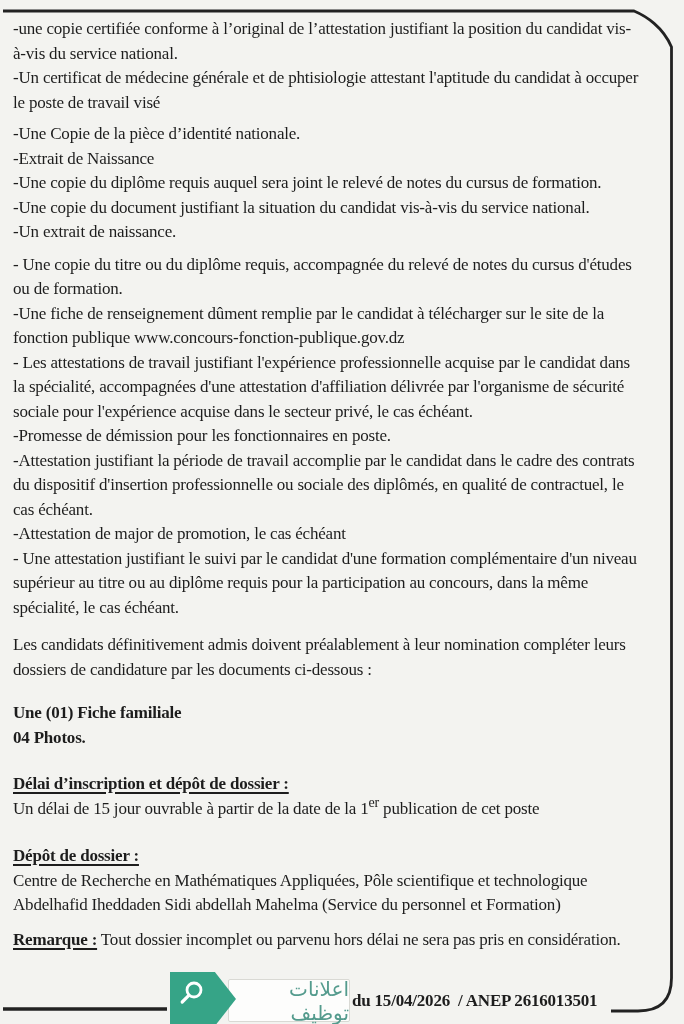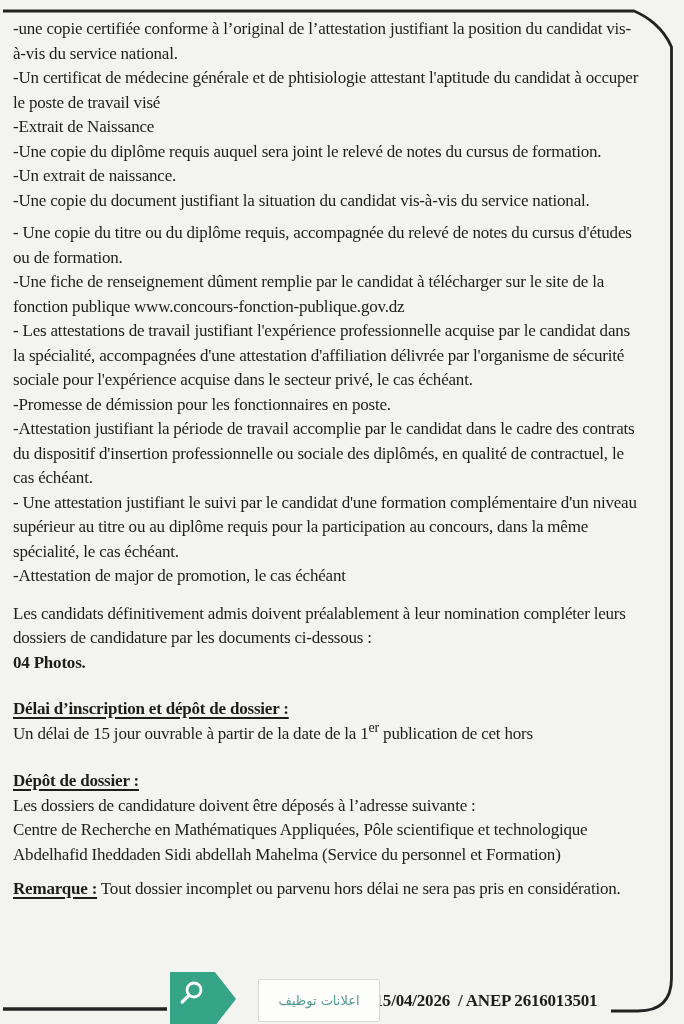--- a/index.html
+++ b/index.html
@@ -40,23 +40,22 @@
   .badge-tag svg{position:absolute;left:6px;top:6px;}
   .badge-box{
     position:absolute;left:228px;top:979px;width:120px;height:41px;
     background:#fdfdfc;
     border:1.5px solid #d9d9d4;
     border-radius:2px;
     z-index:4;
     display:flex;align-items:center;justify-content:center;
     direction:rtl;
     font-family:"DejaVu Sans", sans-serif;
-    font-size:13px;color:#549b8d;
+    font-size:20px;color:#549b8d;
     letter-spacing:0;
-    margin-left:30px;
   }
   .pub-line{
     position:absolute;left:352px;top:991px;
     font-weight:bold;font-size:17px;
     white-space:pre;
     z-index:3;letter-spacing:-0.2px;
   }
 </style>
 </head>
 <body>
@@ -64,42 +63,43 @@
 <div class="page">
 
   <svg class="frame" width="684" height="1024" viewBox="0 0 684 1024">
     <path d="M 3 11 L 634 11 C 646 16 663 27 671.5 47 L 671.5 978 Q 671.5 1011 638 1011 L 611 1011" fill="none" stroke="#222222" stroke-width="2.8" stroke-linecap="butt"></path>
     <path d="M 3 1009 L 167 1009" fill="none" stroke="#222222" stroke-width="3.4" stroke-linecap="butt"></path>
   </svg>
 
   <div class="doc">
     <p>-une copie certifiée conforme à l’original de l’attestation justifiant la position du candidat vis-à-vis du service national.</p>
     <p>-Un certificat de médecine générale et de phtisiologie attestant l'aptitude du candidat à occuper le poste de travail visé</p>
+    <p class="g7">-Une Copie de la pièce d’identité nationale.</p>
     <p>-Extrait de Naissance</p>
     <p>-Une copie du diplôme requis auquel sera joint le relevé de notes du cursus de formation.</p>
+    <p>-Une copie du document justifiant la situation du candidat vis-à-vis du service national.</p>
     <p>-Un extrait de naissance.</p>
-    <p>-Une copie du document justifiant la situation du candidat vis-à-vis du service national.</p>
 
     <p class="g8">- Une copie du titre ou du diplôme requis, accompagnée du relevé de notes du cursus d'études ou de formation.</p>
     <p>-Une fiche de renseignement dûment remplie par le candidat à télécharger sur le site de la fonction publique www.concours-fonction-publique.gov.dz</p>
     <p>- Les attestations de travail justifiant l'expérience professionnelle acquise par le candidat dans la spécialité, accompagnées d'une attestation d'affiliation délivrée par l'organisme de sécurité sociale pour l'expérience acquise dans le secteur privé, le cas échéant.</p>
     <p>-Promesse de démission pour les fonctionnaires en poste.</p>
     <p>-Attestation justifiant la période de travail accomplie par le candidat dans le cadre des contrats du dispositif d'insertion professionnelle ou sociale des diplômés, en qualité de contractuel, le cas échéant.</p>
+    <p>-Attestation de major de promotion, le cas échéant</p>
     <p>- Une attestation justifiant le suivi par le candidat d'une formation complémentaire d'un niveau supérieur au titre ou au diplôme requis pour la participation au concours, dans la même spécialité, le cas échéant.</p>
-    <p>-Attestation de major de promotion, le cas échéant</p>
 
     <p class="g13">Les candidats définitivement admis doivent préalablement à leur nomination compléter leurs dossiers de candidature par les documents ci-dessous :</p>
 
+    <p class="g19 b">Une (01) Fiche familiale</p>
     <p class="b">04 Photos.</p>
 
     <p class="g22 b u">Délai d’inscription et dépôt de dossier :</p>
-    <p><span>Un délai de 15 jour ouvrable à partir de la date de la 1</span><sup>er</sup><span> publication de cet hors</span></p>
+    <p><span>Un délai de 15 jour ouvrable à partir de la date de la 1</span><sup>er</sup><span> publication de cet poste</span></p>
 
     <p class="g23 b u">Dépôt de dossier :</p>
-    <p>Les dossiers de candidature doivent être déposés à l’adresse suivante :</p>
     <p>Centre de Recherche en Mathématiques Appliquées, Pôle scientifique et technologique Abdelhafid Iheddaden Sidi abdellah Mahelma (Service du personnel et Formation)</p>
 
     <p class="g10"><span class="b u">Remarque :</span><span> Tout dossier incomplet ou parvenu hors délai ne sera pas pris en considération.</span></p>
   </div>
 
   <div class="badge-tag">
     <svg width="32" height="32" viewBox="0 0 32 32">
       <circle cx="18" cy="12" r="7" fill="none" stroke="#ffffff" stroke-width="2.8"></circle>
       <line x1="12.6" y1="17.6" x2="6.2" y2="24" stroke="#ffffff" stroke-width="3.2" stroke-linecap="round"></line>
     </svg>

